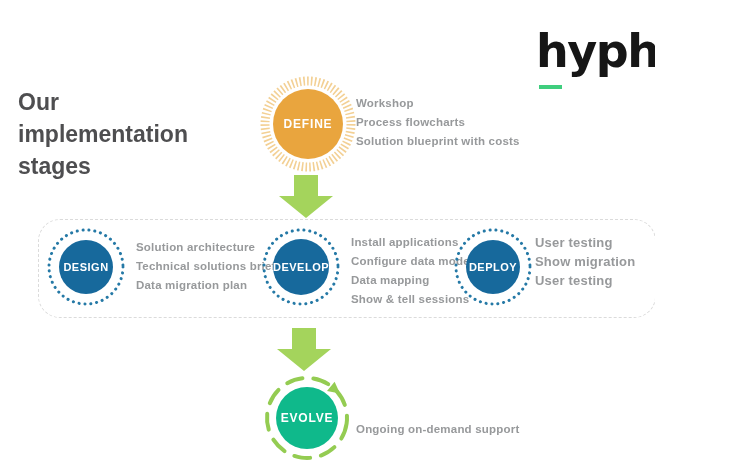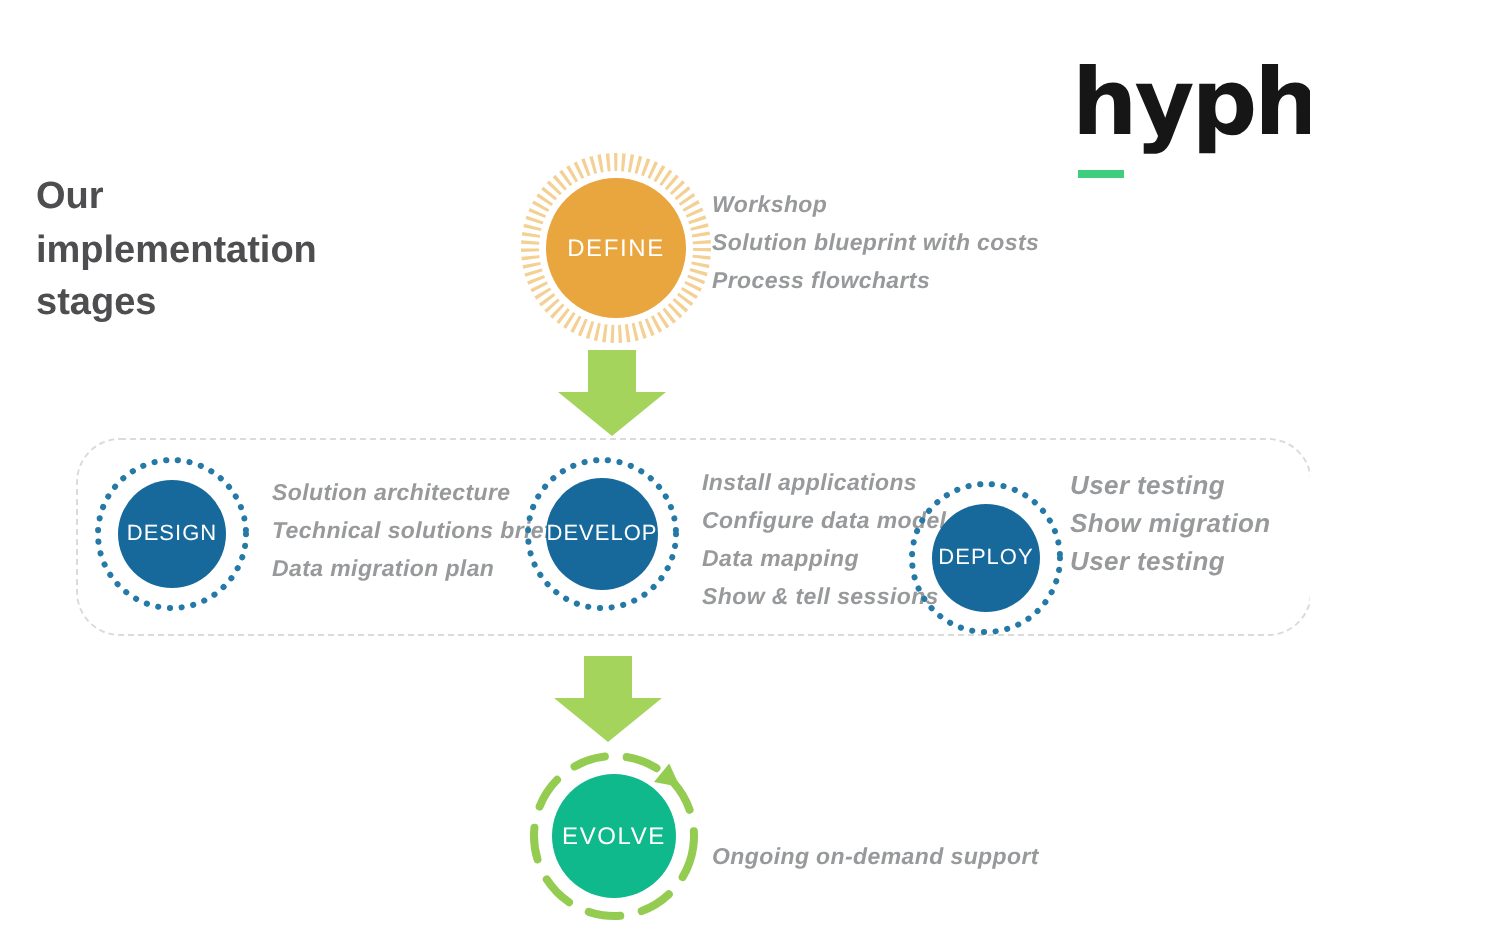--- a/index.html
+++ b/index.html
@@ -8,32 +8,32 @@
     font-family:"Liberation Sans", sans-serif;overflow:hidden;
   }
   
   .logo{position:absolute;left:536px;top:28px;white-space:nowrap;}
   .logo-text{font-family:"DejaVu Sans", sans-serif;font-size:46px;font-weight:600;
     color:#161616;letter-spacing:-1.5px;line-height:1;}
   .logo-sup{font-family:"DejaVu Sans", sans-serif;font-size:27px;font-weight:600;
     color:#27BE62;vertical-align:super;margin-left:3px;line-height:1;}
   .logo-underscore{position:absolute;left:3px;top:57px;width:23px;height:4px;background:#3FCE7E;}
   
-  .title{position:absolute;left:18px;top:86px;width:140px;font-size:19px;font-weight:bold;
+  .title{position:absolute;left:18px;top:86px;width:140px;font-size:23px;font-weight:bold;
     color:#4E4E50;line-height:1.4;}
   
   .medallion{position:absolute;}
   .medallion svg{display:block;}
   .stage-label{position:absolute;inset:0;display:flex;align-items:center;justify-content:center;
-    color:#ffffff;font-weight:normal;letter-spacing:0.8px;}
+    color:#ffffff;font-weight:bold;letter-spacing:0.8px;}
   .lbl-lg{font-size:12px;}
   .lbl-sm{font-size:11px;letter-spacing:0.5px;}
   
   .stage-list{position:absolute;color:#97999B;font-size:11.5px;font-weight:bold;
-    line-height:19px;letter-spacing:0.2px;white-space:nowrap;font-style:italic;}
+    line-height:19px;letter-spacing:0.2px;white-space:nowrap;}
   
   .stages-panel{position:absolute;left:38px;top:219px;width:618px;height:99px;
     border:1px dashed #DBDBDB;border-radius:22px;box-sizing:border-box;}
   
   .block-arrow{position:absolute;width:58px;height:43px;}
 </style>
 </head>
 <body>
 
 <div class="canvas">
@@ -48,22 +48,22 @@
   <div class="medallion" style="left:256px;top:72px;width:104px;height:104px;">
     <svg width="104" height="104" viewBox="0 0 104 104">
       <circle cx="52" cy="52" r="43" fill="none" stroke="#F3D094" stroke-width="9" stroke-dasharray="1.6 2.2"></circle>
       <circle cx="52" cy="52" r="35" fill="#E9A53E"></circle>
     </svg>
     <span class="stage-label lbl-lg">DEFINE</span>
   </div>
 
   <div class="stage-list" style="left:356px;top:94px;">
     <div>Workshop</div>
+    <div>Process flowcharts</div>
     <div>Solution blueprint with costs</div>
-    <div>Process flowcharts</div>
   </div>
 
   <svg class="block-arrow" style="left:277px;top:175px;" viewBox="0 0 58 43">
     <polygon points="17,0 41,0 41,21 56,21 29,43 2,21 17,21" fill="#A4D45C"></polygon>
   </svg>
 
   <div class="stages-panel"></div>
 
   <div class="medallion" style="left:42px;top:223px;width:88px;height:88px;">
     <svg width="88" height="88" viewBox="0 0 88 88">
@@ -87,21 +87,21 @@
     <span class="stage-label lbl-sm">DEVELOP</span>
   </div>
 
   <div class="stage-list" style="left:351px;top:233px;">
     <div>Install applications</div>
     <div>Configure data model</div>
     <div>Data mapping</div>
     <div>Show &amp; tell sessions</div>
   </div>
 
-  <div class="medallion" style="left:449px;top:235px;width:88px;height:88px;">
+  <div class="medallion" style="left:449px;top:223px;width:88px;height:88px;">
     <svg width="88" height="88" viewBox="0 0 88 88">
       <circle cx="44" cy="44" r="37" fill="none" stroke="#2579A6" stroke-width="3" stroke-dasharray="0.1 5.8" stroke-linecap="round"></circle>
       <circle cx="44" cy="44" r="27" fill="#17699C"></circle>
     </svg>
     <span class="stage-label lbl-sm">DEPLOY</span>
   </div>
 
   <div class="stage-list" style="left:535px;top:233px;font-size:13px;">
     <div>User testing</div>
     <div>Show migration</div>

